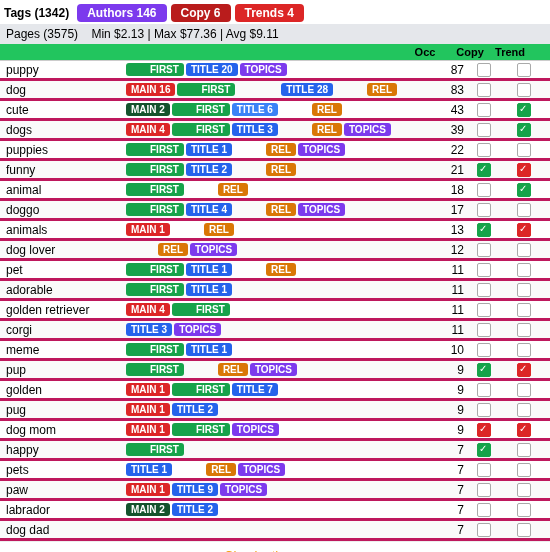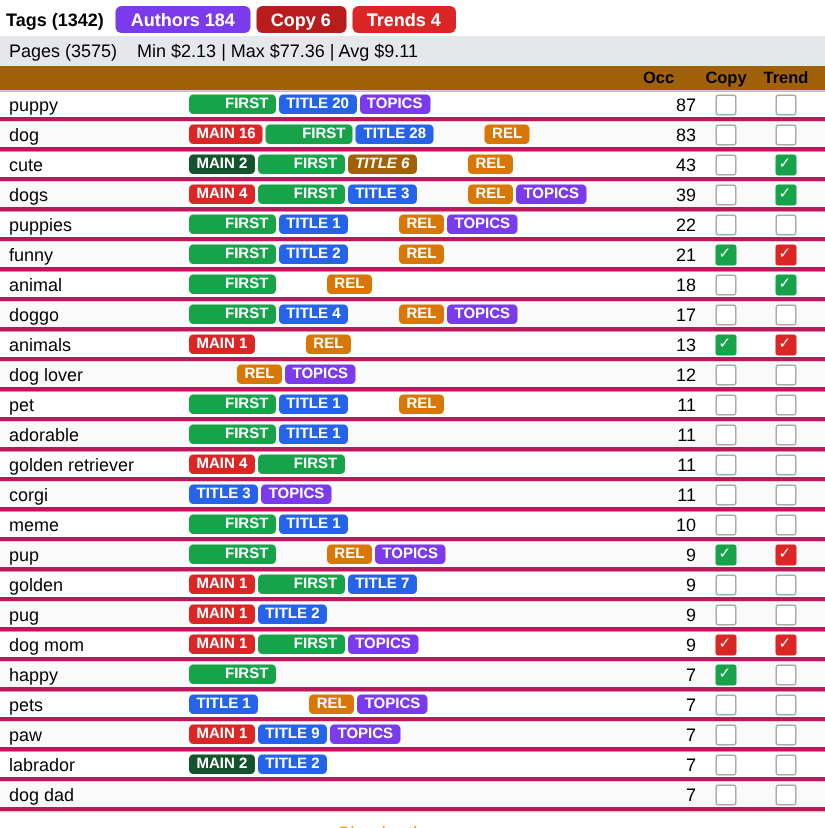--- a/index.html
+++ b/index.html
@@ -38,22 +38,22 @@
     .tab-trends { background: #dc2626; color: #fff; }
     .stats-row {
       background: #e5e7eb;
       padding: 3px 6px;
       font-size: 12px;
       color: #000;
     }
     .col-headers {
       display: grid;
       grid-template-columns: 120px 1fr 50px 40px 40px;
-      padding: 2px 6px;
-      background: #a16207;
+      padding: 2px 20px;
+      background: #22c55e;
       font-weight: bold;
       font-size: 11px;
       border-bottom: 1px solid #ccc;
     }
     .col-headers span:last-child, .col-headers span:nth-last-child(2), .col-headers span:nth-last-child(3) {
       text-align: center;
     }
     .data-table {
       width: 100%;
     }
@@ -86,25 +86,25 @@
     }
     .tag-main1 { background: #dc2626; }
     .tag-main2 { background: #14532d; }
     .tag-main4 { background: #dc2626; }
     .tag-main16 { background: #dc2626; }
     .tag-first { background: #16a34a; padding-left: 24px; }
     .tag-title1 { background: #2563eb; }
     .tag-title2 { background: #2563eb; }
     .tag-title3 { background: #2563eb; }
     .tag-title4 { background: #2563eb; }
-    .tag-title6 { background: #a16207; font-style: italic; }
+    .tag-title6 { background: #3b82f6; }
     .tag-title7 { background: #2563eb; }
     .tag-title9 { background: #2563eb; text-align: center; }
     .tag-title20 { background: #2563eb; }
-    .tag-title28 { background: #2563eb; }
+    .tag-title28 { background: #2563eb; margin-left: 44px; }
     .tag-rel { background: #d97706; margin-left: 32px; }
     .tag-topics { background: #7c3aed; }
     .occ-cell { text-align: right; font-size: 12px; }
     .copy-cell, .trend-cell {
       text-align: center;
       display: flex;
       align-items: center;
       justify-content: center;
     }
     .checkbox {
@@ -153,21 +153,21 @@
       font-size: 13px;
       cursor: pointer;
     }
   </style>
 </head>
 <body>
 
 <div>
   <div class="header-row">
     <span class="tags-label">Tags (1342)</span>
-    <button class="tab-btn tab-authors">Authors 184</button>
+    <button class="tab-btn tab-authors">Authors 146</button>
     <button class="tab-btn tab-copy">Copy 6</button>
     <button class="tab-btn tab-trends">Trends 4</button>
   </div>
   <div class="stats-row">
     <span>Pages (3575)</span>
     &nbsp;&nbsp;
     <span>Min $2.13 | Max $77.36 | Avg $9.11</span>
   </div>
   <div class="col-headers">
     <span></span>

